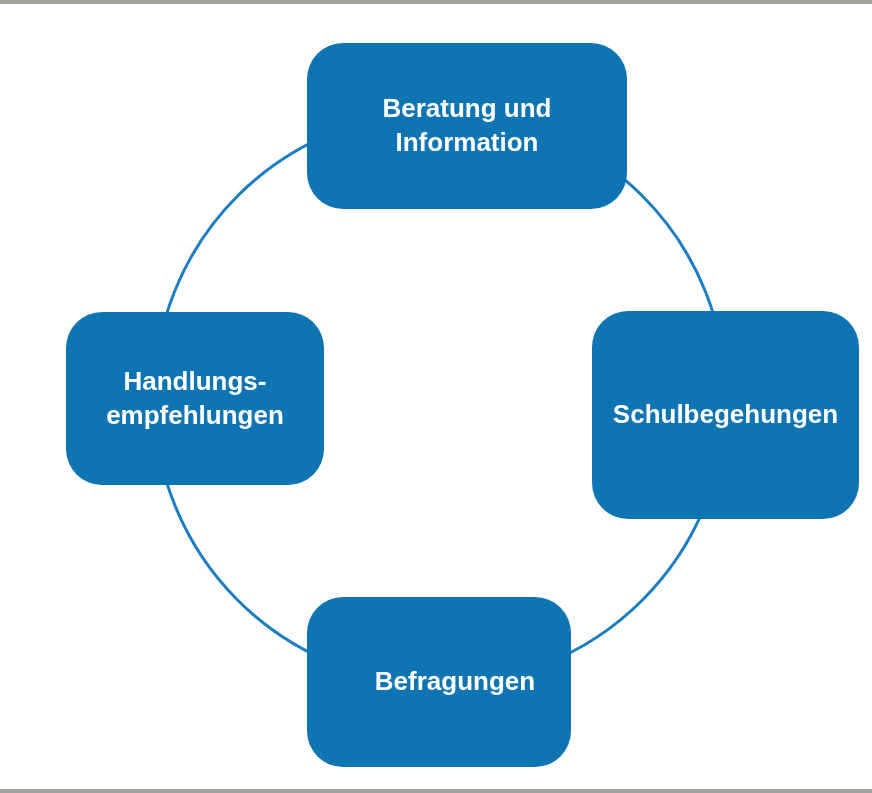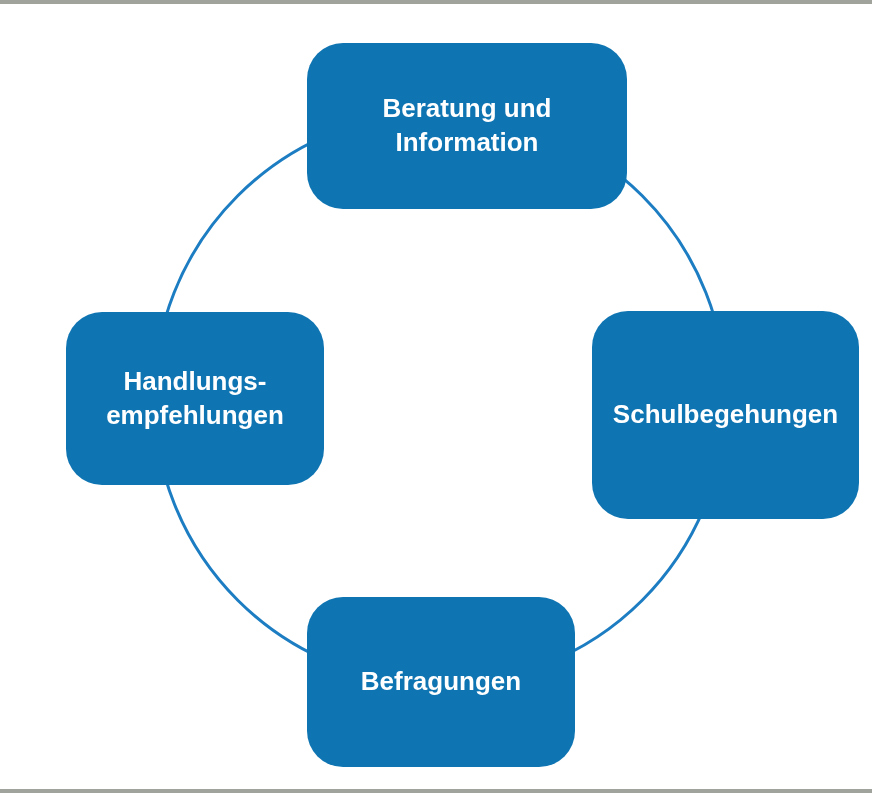--- a/index.html
+++ b/index.html
@@ -42,21 +42,21 @@
   .node-label {
     color: var(--node-text, #ffffff);
     font-size: 26px;
     font-weight: bold;
     line-height: 1.3;
     text-align: center;
     white-space: pre-line;
   }
   .node.top    { left: 307px; top: 43px;  width: 320px; height: 166px; }
   .node.right  { left: 592px; top: 311px; width: 267px; height: 208px; }
-  .node.bottom { left: 307px; top: 597px; width: 268px; height: 170px; }
+  .node.bottom { left: 307px; top: 597px; width: 232px; height: 170px; padding-left: 32px; }
   .node.left   { left: 22px;  top: 312px; width: 258px; height: 173px; margin-left: 44px; }
 
   .center-title {
     position: absolute;
     left: 301px;
     top: 345px;
     width: 280px;
     height: 106px;
     display: flex;
     align-items: center;

